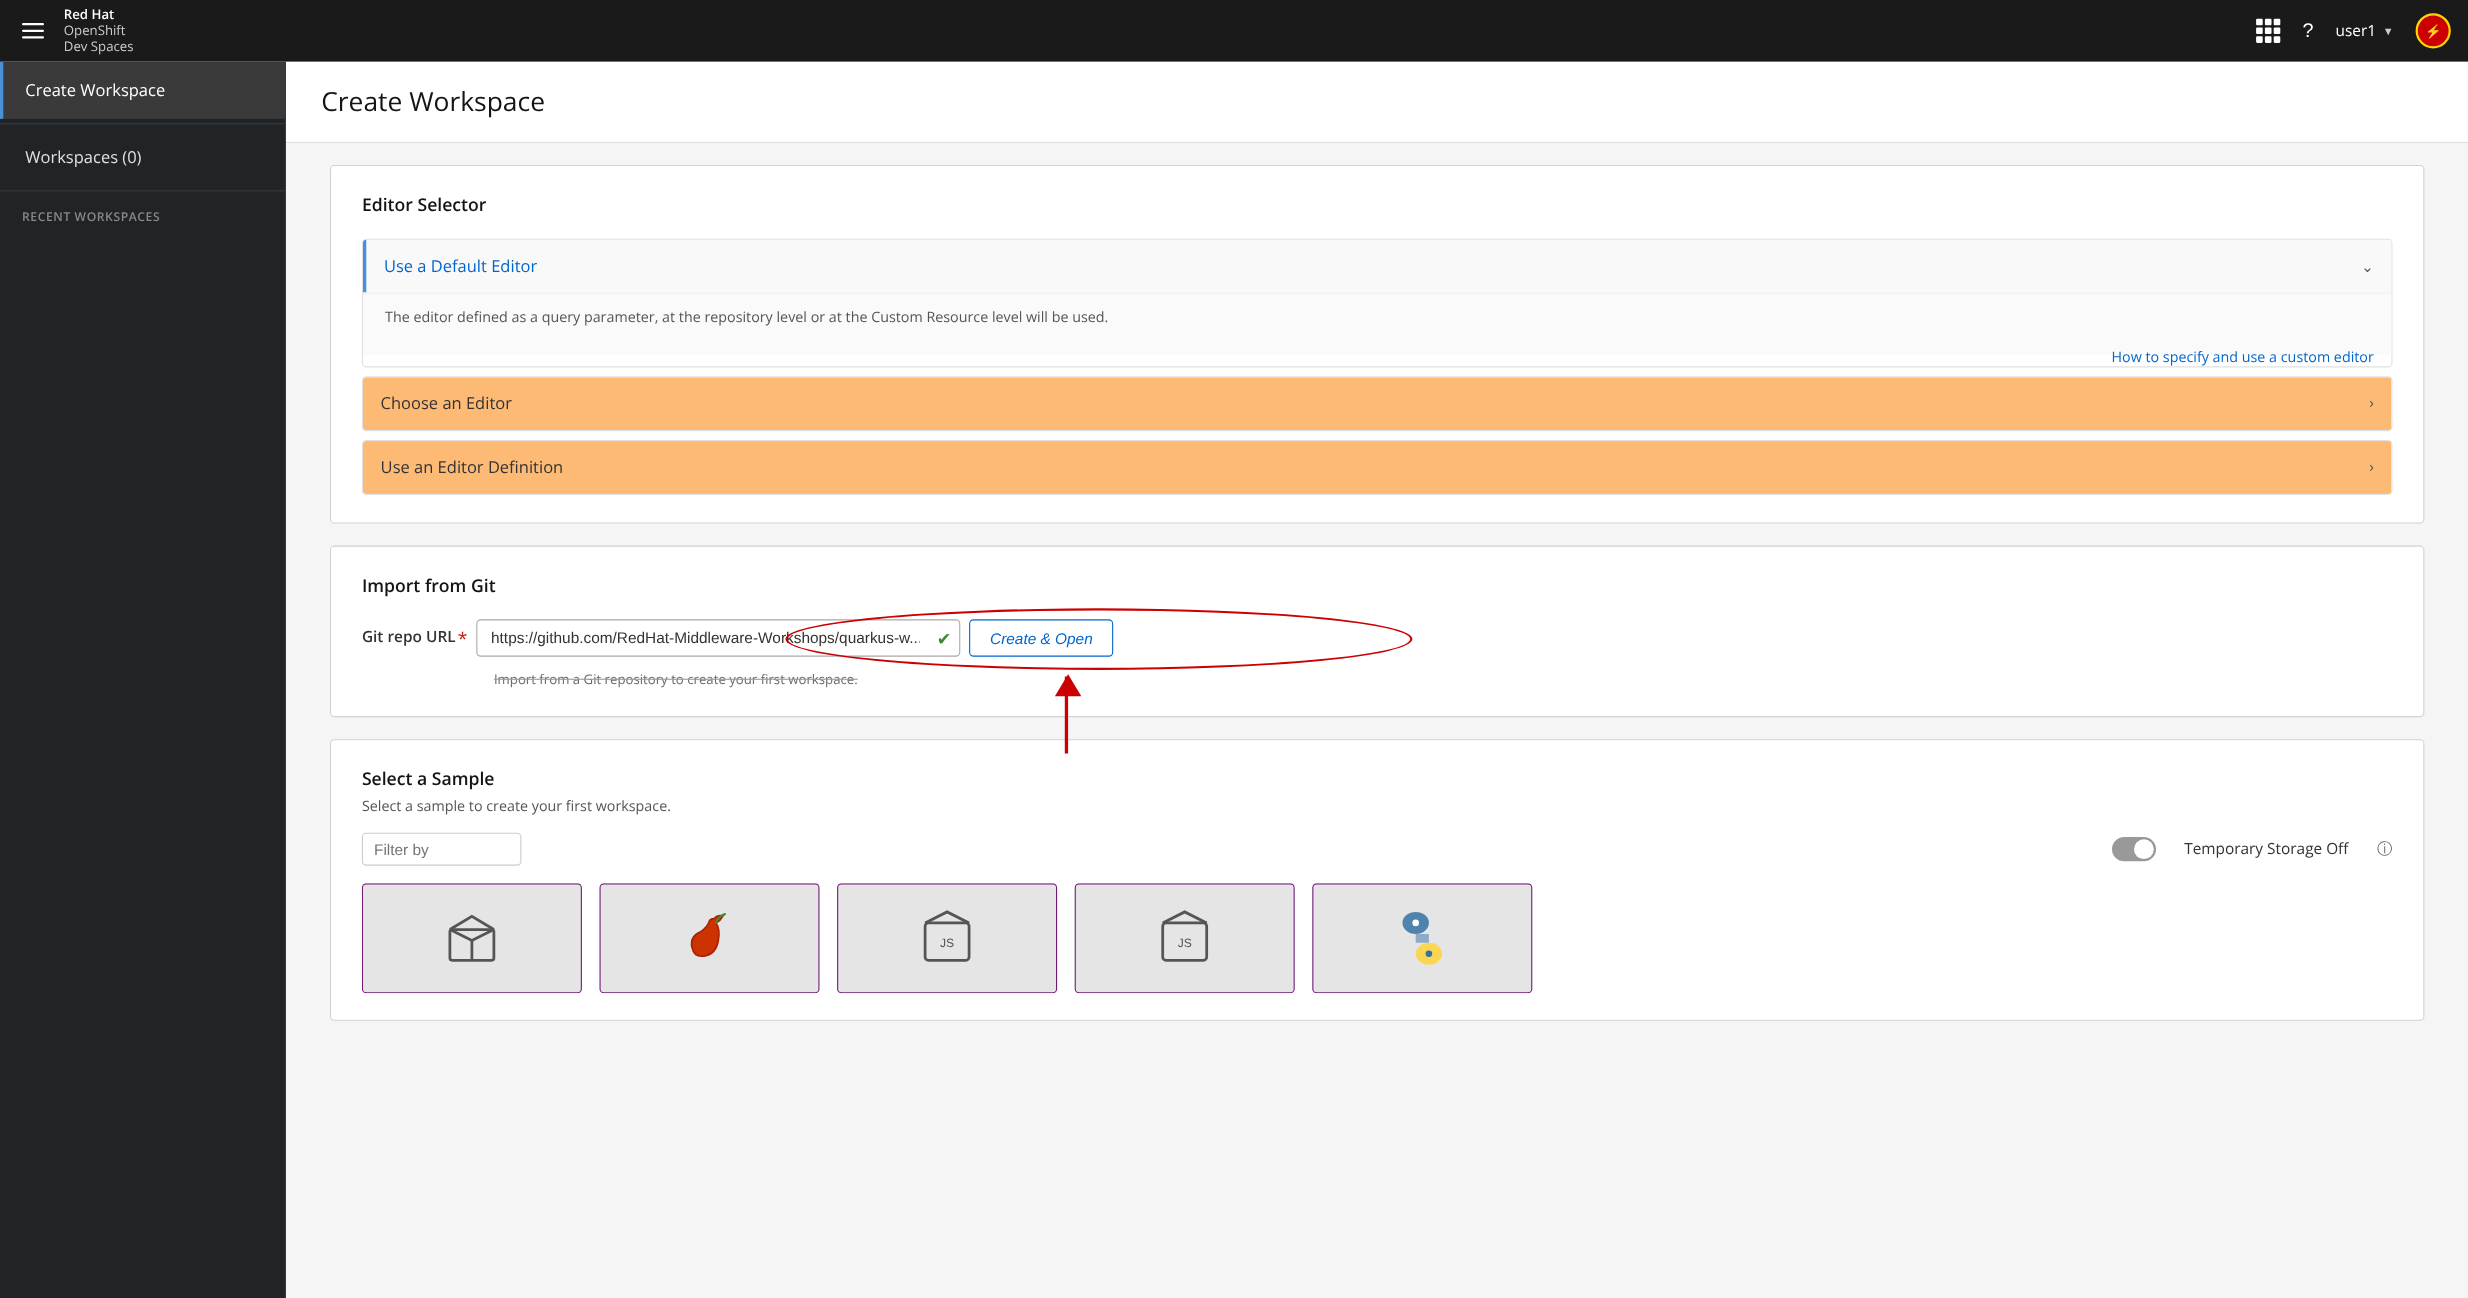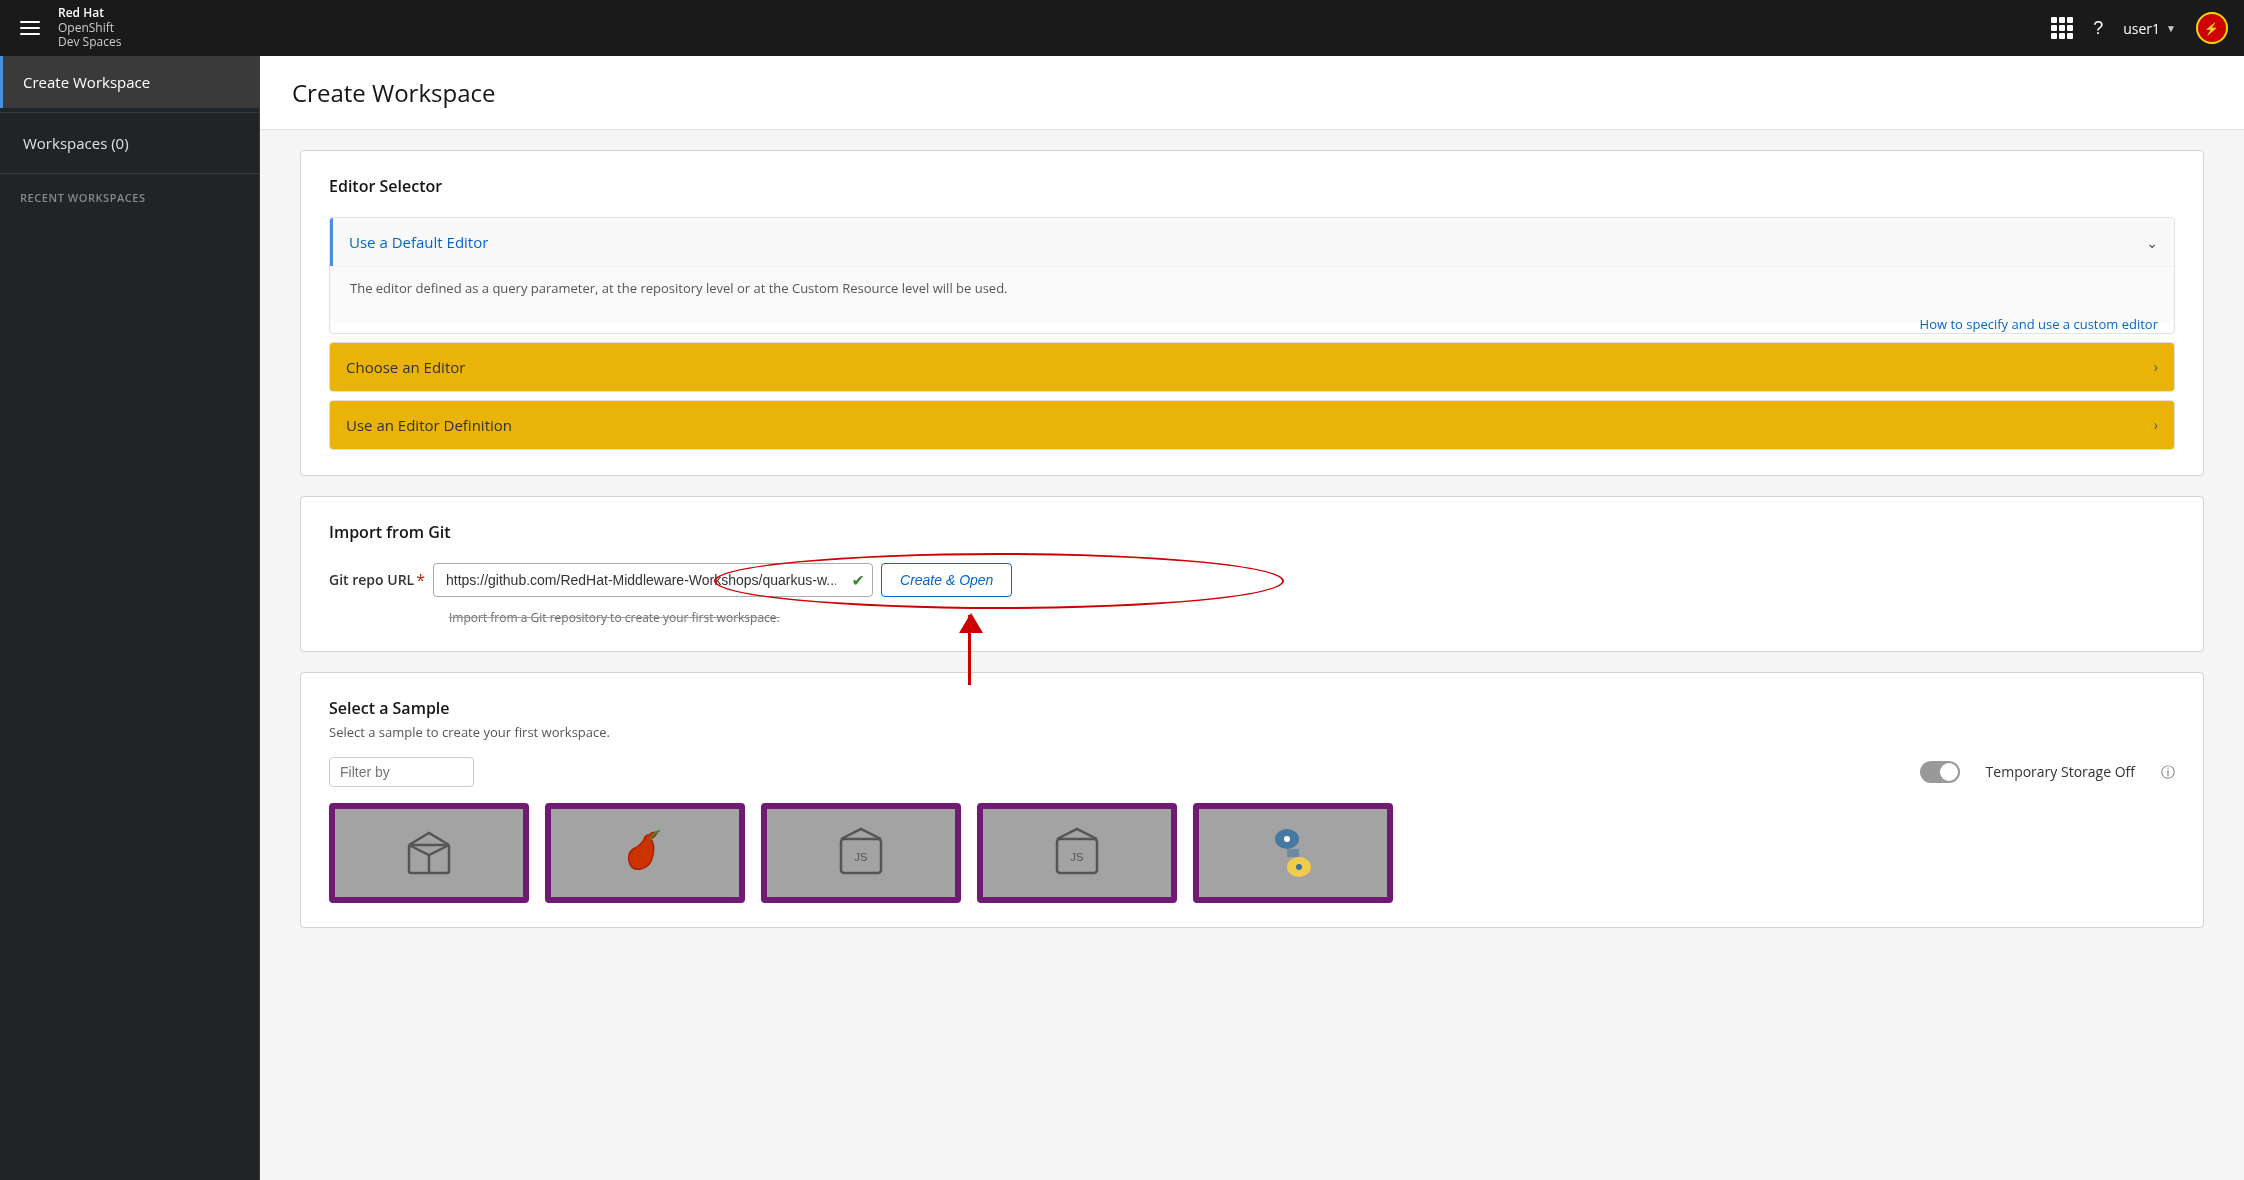--- a/index.html
+++ b/index.html
@@ -165,21 +165,21 @@
       border: 1px solid #e0e0e0;
       border-radius: 4px;
       margin-bottom: 1px;
       overflow: hidden;
     }
     .editor-option-header {
       display: flex;
       align-items: center;
       padding: 14px 16px;
       cursor: pointer;
-      background: #eab308;
+      background: #fdba74;
       justify-content: space-between;
     }
     .editor-option-header.active {
       border-left: 3px solid #4a90d9;
       background: #f9f9f9;
     }
     .editor-option-title {
       font-size: 15px;
       color: #0066cc;
       font-weight: 500;
@@ -374,22 +374,22 @@
       cursor: pointer;
     }
 
     
     .samples-row {
       display: flex;
       gap: 16px;
       overflow-x: auto;
     }
     .sample-card {
-      background: #a3a3a3;
-      border: 6px solid #701a75;
+      background: #e5e5e5;
+      border: 1px solid #701a75;
       border-radius: 4px;
       width: 200px;
       min-width: 200px;
       height: 100px;
       display: flex;
       align-items: center;
       justify-content: center;
       cursor: pointer;
     }
 

